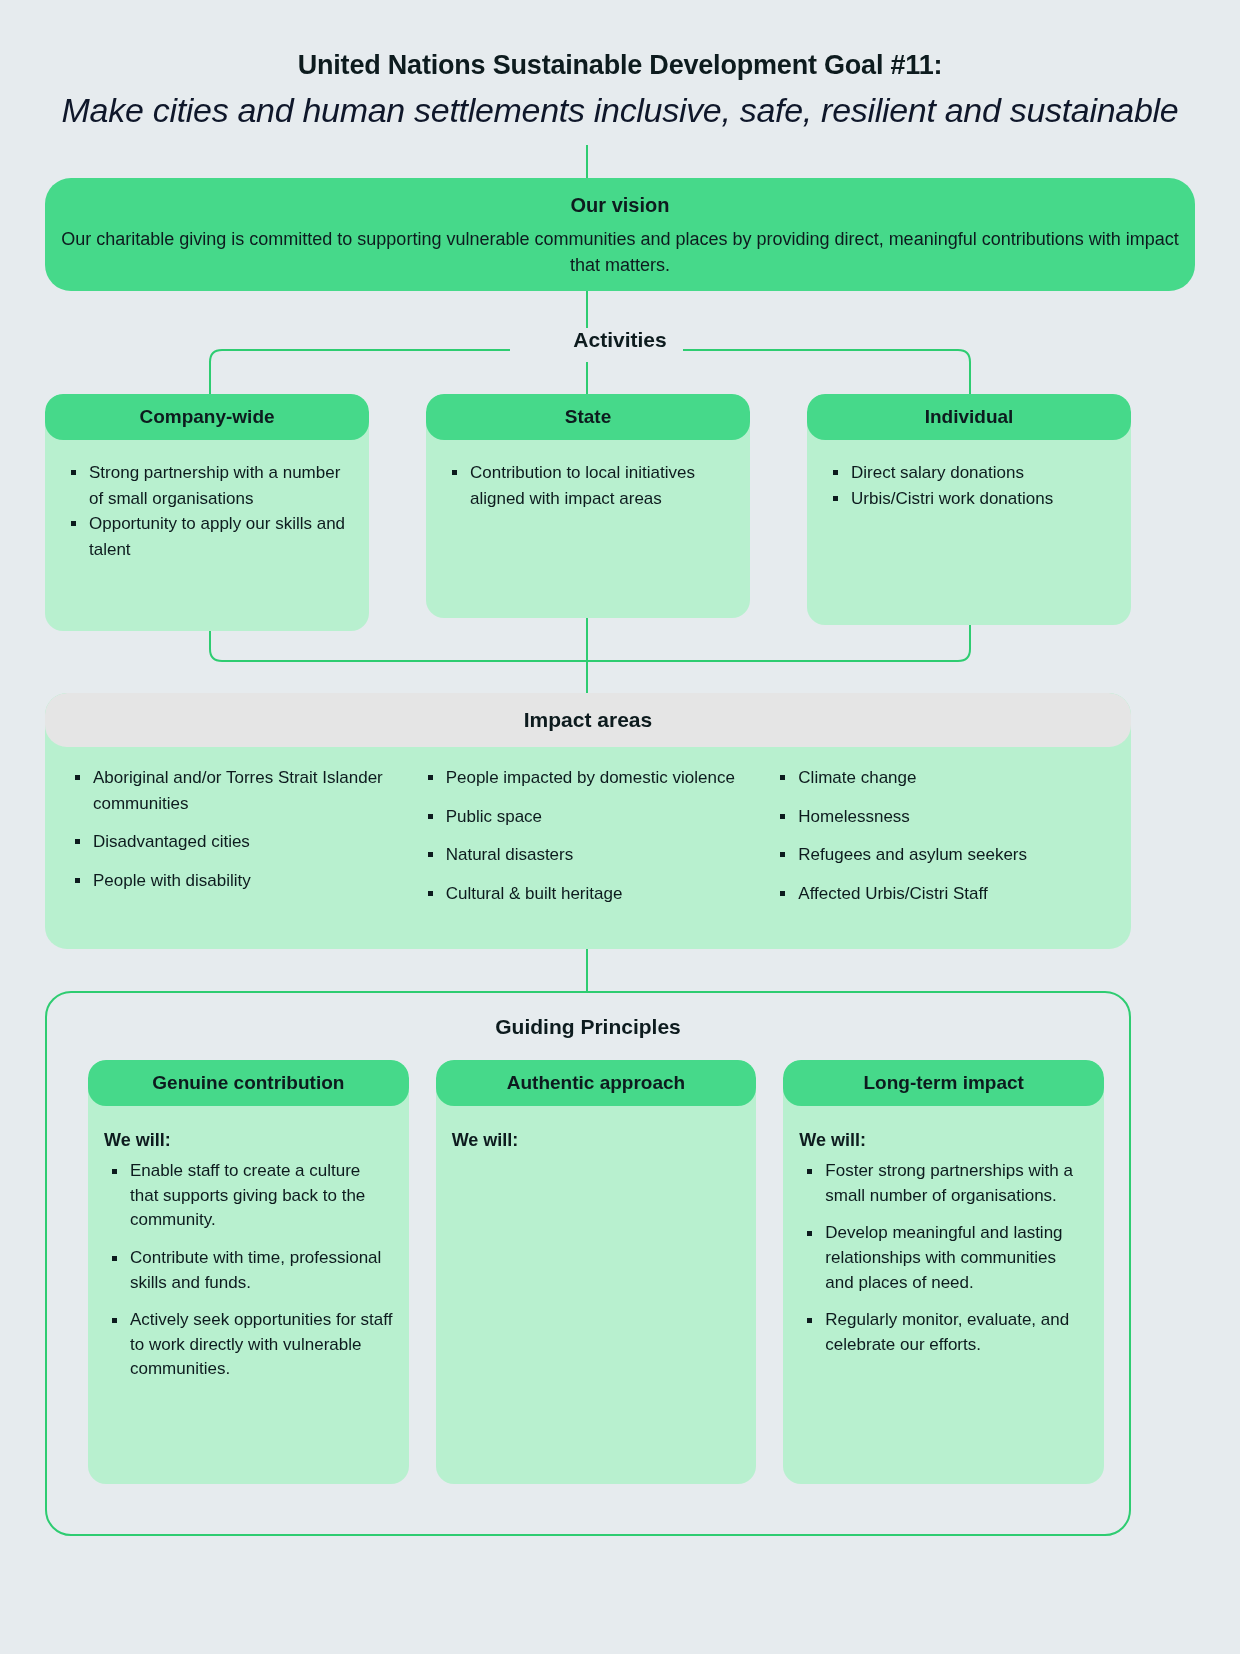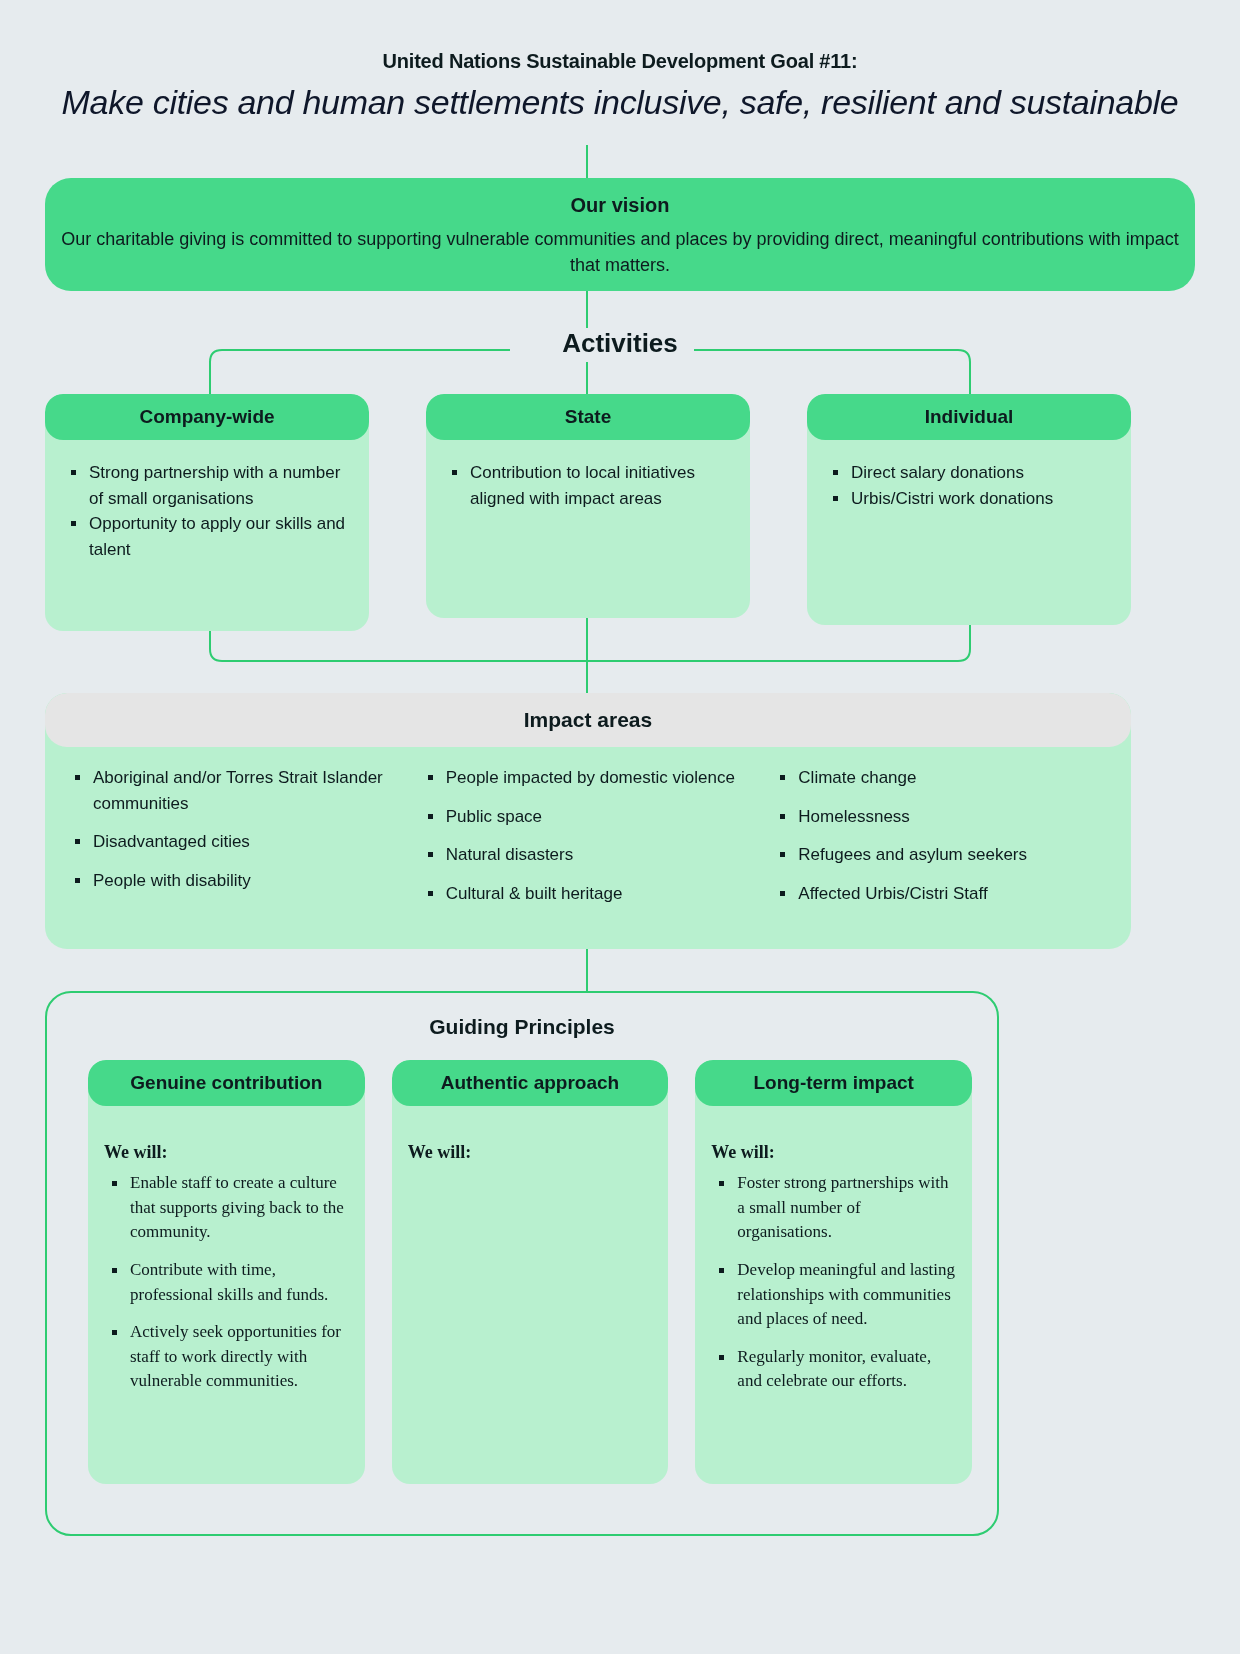--- a/index.html
+++ b/index.html
@@ -12,21 +12,21 @@
     color: #0d1b1e;
     position: relative;
     overflow: hidden;
   }
 
   .page { position: relative; width: 1240px; height: 1654px; }
 
   
   .title-block { padding-top: 50px; text-align: center; }
   .title-line1 {
-    font-size: 20px;
+    font-size: 27px;
     font-weight: bold;
     letter-spacing: -0.2px;
     color: #0d1b1e;
   }
   .title-line2 {
     font-family: Liberation Sans, sans-serif;
     font-style: italic;
     font-size: 34px;
     color: #0f172a;
     margin-top: 10px;
@@ -53,21 +53,21 @@
   }
   .vision-title { font-size: 20px; font-weight: bold; }
   .vision-text { font-size: 18px; line-height: 1.45; margin-top: 9px; }
 
   
   .activities-label {
     position: absolute;
     left: 0; top: 328px;
     width: 1240px;
     text-align: center;
-    font-size: 26px;
+    font-size: 21px;
     font-weight: bold;
     z-index: 3;
   }
   .activities-label span {
     background: #e6ebee;
     padding: 0 16px;
   }
 
   
   .card {
@@ -131,21 +131,21 @@
     display: flex;
     padding: 18px 14px 0 14px;
   }
   .impact-cols .col { flex: 1; padding: 0 8px; }
   .impact-cols ul.bullets li { font-size: 17px; margin-bottom: 13px; }
 
   
   .principles {
     position: absolute;
     left: 45px; top: 991px;
-    width: 954px; height: 545px;
+    width: 1086px; height: 545px;
     border: 2px solid #2ecc71;
     border-radius: 26px;
   }
   .principles-title {
     text-align: center;
     font-size: 21px;
     font-weight: bold;
     padding-top: 22px;
   }
   .principles-cols {
@@ -163,21 +163,21 @@
   .pcard-head {
     background: #46d98a;
     border-radius: 18px;
     height: 46px;
     display: flex;
     align-items: center;
     justify-content: center;
     font-size: 19px;
     font-weight: bold;
   }
-  .pcard-body { padding: 36px 16px 16px 16px; font-family: Liberation Serif, serif; }
+  .pcard-body { padding: 24px 16px 16px 16px; }
   .we-will { font-size: 18px; font-weight: bold; margin-bottom: 8px; }
   .pcard-body ul.bullets li { font-size: 17px; line-height: 1.45; margin-bottom: 13px; }
 
   #pcard-genuine { height: 424px; }
   #pcard-authentic { height: 424px; }
   #pcard-longterm { height: 424px; }
 </style>
 </head>
 <body>
 

